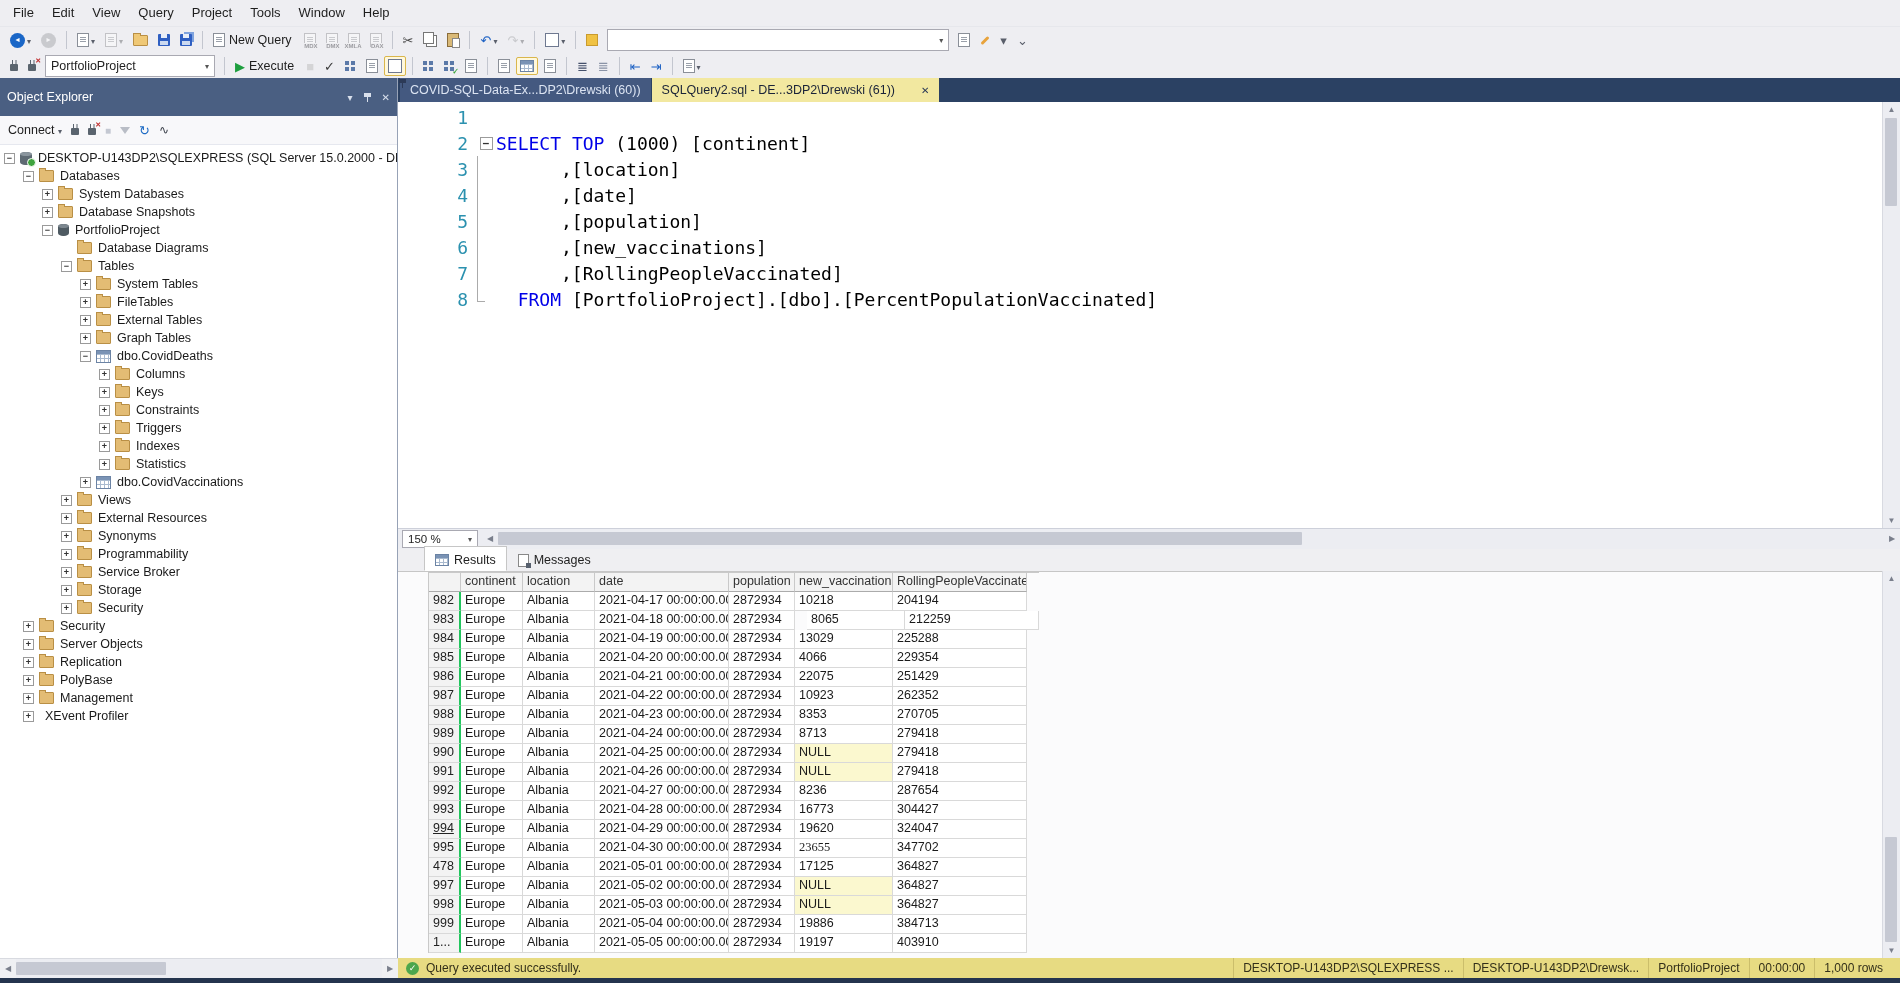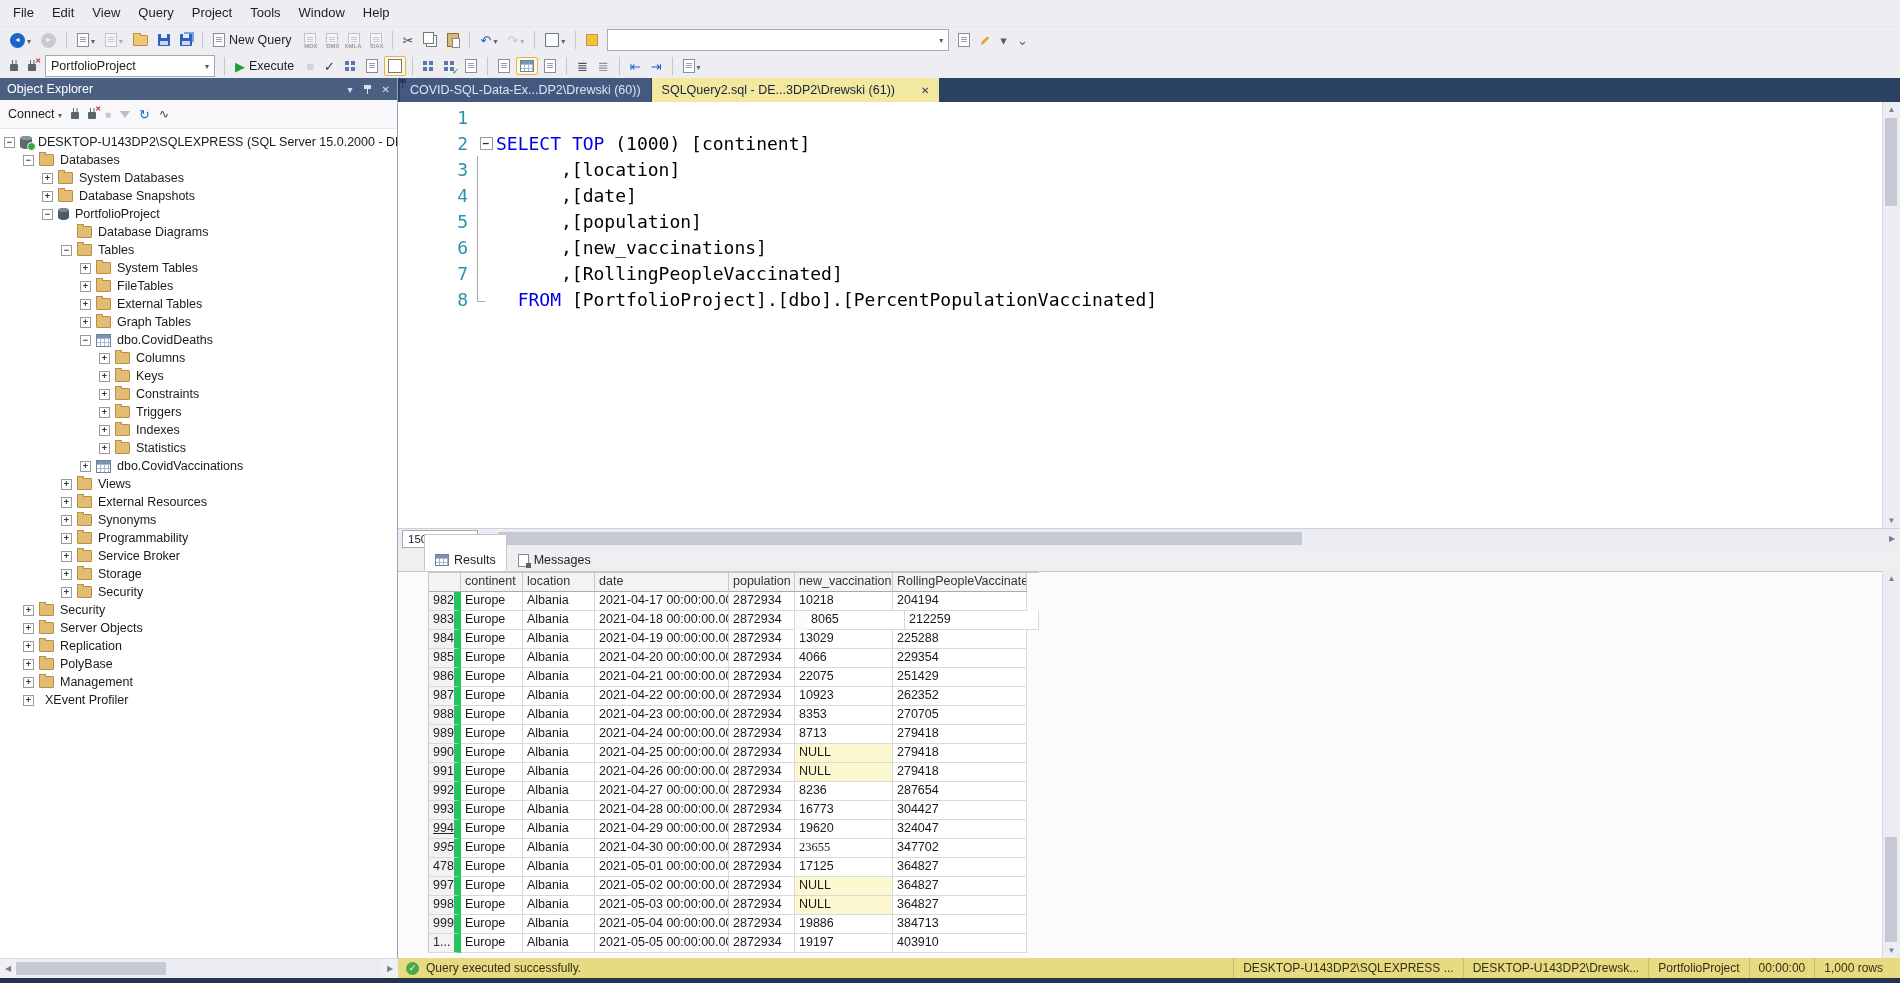--- a/index.html
+++ b/index.html
@@ -49,21 +49,21 @@
   .gi-funnel{width:0;height:0;border-left:5px solid transparent;border-right:5px solid transparent;border-top:7px solid #B9BDC6}
   .gi-pin{width:9px;height:11px}
   .gi-pin::before{content:"";position:absolute;left:1px;top:1px;width:7px;height:4px;background:currentColor}
   .gi-pin::after{content:"";position:absolute;left:4px;top:5px;width:1px;height:5px;background:currentColor}
   .combo{height:20px;background:#FFF;border:1px solid #A9A9B2;display:flex;align-items:center;padding:0 5px;font-size:12.5px;margin:0 3px}
   .combo-caret{margin-left:auto;font-size:8px;color:#555;padding-left:6px}
   
   #main{position:absolute;top:78px;left:0;right:0;bottom:25px}
   
   #oe{position:absolute;left:0;top:0;width:397px;height:100%;background:#FFF;border-right:1px solid #97A2B6;display:flex;flex-direction:column}
-  #oe-title{height:22px;background:#4A5F82;color:#FFF;display:flex;align-items:center;padding:0 7px;font-size:12.5px;flex:none}
+  #oe-title{height:22px;background:#4A5F82;color:#FFF;display:flex;align-items:center;padding:8px 7px;font-size:12.5px;flex:none}
   #oe-title-icons{margin-left:auto;display:flex;gap:10px;color:#D9E0EC;font-size:10px;align-items:center}
   #oe-toolbar{height:28px;display:flex;align-items:center;gap:9px;padding:0 8px;background:#F8F8FA;border-bottom:1px solid #E6E8EF;flex:none;font-size:12.5px}
   #oe-tree{flex:1;overflow:hidden;padding-top:4px}
   .tree-row{height:18px;display:flex;align-items:center;font-size:12.5px;white-space:nowrap;color:#1A1A1A}
   .exp{flex:none;width:9px;height:9px;border:1px solid #9A9A9A;background:#FFF;color:#333;
        font:700 9px/7px "Liberation Sans",sans-serif;display:inline-flex;align-items:center;justify-content:center;margin-right:5px}
   .exp-spacer{flex:none;width:16px}
   .ti{flex:none;position:relative;margin-right:6px;display:inline-block}
   .ti-folder{width:13px;height:10px;background:#E3BC74;border:1px solid #B98F45;border-radius:1px}
   .ti-folder::before{content:"";position:absolute;left:-1px;top:-3px;width:5px;height:2px;background:#E3BC74;border:1px solid #B98F45;border-bottom:none}
@@ -105,32 +105,32 @@
   .v-thumb{position:absolute;left:2px;width:12px;background:#C6C9D3;border-radius:1px}
   .h-track{flex:1;height:100%;position:relative;background:#ECEDF2}
   .h-thumb{position:absolute;top:3px;height:13px;background:#C6C9D3;border-radius:1px}
   .h-arr{flex:none;width:16px;text-align:center;font-size:8px;color:#7A7F8C;line-height:20px}
   
   #ed-bottom{height:20px;background:#ECEDF2;border-top:1px solid #CDD0DA;display:flex;align-items:center;flex:none}
   #zoom-combo{width:64px;height:16px;margin:0 4px;font-size:11.5px}
   
   #results{flex:1;position:relative;background:#EFEFF2}
   #res-tabs{height:22px;display:flex;align-items:flex-end;padding-left:26px}
-  .res-tab{display:flex;align-items:center;gap:5px;font-size:12.5px;padding:18px 10px 3px;border:1px solid transparent;color:#222}
+  .res-tab{display:flex;align-items:center;gap:5px;font-size:12.5px;padding:6px 10px 3px;border:1px solid transparent;color:#222}
   .res-tab.active{background:#FFF;border-color:#C6C6C6;border-bottom-color:#FFF}
   .gi-msg{width:9px;height:11px;border:1px solid #888;background:#FFF;position:relative}
   .gi-msg::after{content:"";position:absolute;right:-3px;bottom:-2px;width:5px;height:5px;background:#57606E}
   #res-body{position:absolute;top:22px;left:0;right:17px;bottom:0;background:#FBFBFC;border-top:1px solid #C6C6C6;overflow:hidden}
   #grid{margin:0 0 0 30px;display:inline-block;border-left:1px solid #C9C9C9;border-top:1px solid #C9C9C9}
   .g-row{display:flex}
   .g-cell{box-sizing:border-box;height:19px;line-height:17px;font-size:12.5px;padding:0 4px;
           border-right:1px solid #D9D9D9;border-bottom:1px solid #D9D9D9;background:#FFF;color:#1A1A1A;
           overflow:hidden;white-space:nowrap}
   .g-head .g-cell{background:#F3F3F3;border-right:1px solid #C9C9C9;border-bottom:1px solid #ABABAB;color:#333}
-  .g-cell.rowhead{background:#F3F3F3;border-right:7px solid #22c55e;color:#222}
+  .g-cell.rowhead{background:#F3F3F3;border-right:2px solid #22c55e;color:#222}
   .g-cell.nullc{background:#FBF8CF}
   #res-vscroll{top:22px;height:calc(100% - 22px)}
   
   #bottombar{position:absolute;bottom:5px;left:0;right:0;height:20px;display:flex}
   #oe-hscroll{width:398px;background:#EFF0F3;border-top:1px solid #D8DAE0;display:flex;align-items:center}
   #statusbar{flex:1;background:#E7DB82;display:flex;align-items:center;font-size:12px;color:#33301A;padding:0 8px;gap:7px}
   #status-check{width:13px;height:13px;border-radius:50%;background:#4CA64C;color:#FFF;font-size:9px;display:flex;align-items:center;justify-content:center;flex:none}
   #status-right{margin-left:auto;display:flex;align-items:center;height:100%}
   .st-seg{padding:0 9px;border-left:1px solid #CBBE6B;white-space:nowrap;line-height:20px}
   #strip{position:absolute;bottom:0;left:0;right:0;height:5px;background:#24344E}
@@ -698,21 +698,21 @@
               <div class="g-cell" style="width: 134px;">304427</div>
             </div><div class="g-row">
               <div class="g-cell rowhead" style="width: 32px; text-decoration: underline;">994</div>
               <div class="g-cell" style="width: 62px;">Europe</div>
               <div class="g-cell" style="width: 72px;">Albania</div>
               <div class="g-cell" style="width: 134px;">2021-04-29 00:00:00.000</div>
               <div class="g-cell" style="width: 66px;">2872934</div>
               <div class="g-cell" style="width: 98px;">19620</div>
               <div class="g-cell" style="width: 134px;">324047</div>
             </div><div class="g-row">
-              <div class="g-cell rowhead" style="width: 32px; font-style: italic;">995</div>
+              <div class="g-cell rowhead" style="width: 32px;">995</div>
               <div class="g-cell" style="width: 62px;">Europe</div>
               <div class="g-cell" style="width: 72px;">Albania</div>
               <div class="g-cell" style="width: 134px;">2021-04-30 00:00:00.000</div>
               <div class="g-cell" style="width: 66px;">2872934</div>
               <div class="g-cell" style="width: 98px; font-family: Liberation Serif, serif;">23655</div>
               <div class="g-cell" style="width: 134px;">347702</div>
             </div><div class="g-row">
               <div class="g-cell rowhead" style="width: 32px;">478</div>
               <div class="g-cell" style="width: 62px;">Europe</div>
               <div class="g-cell" style="width: 72px;">Albania</div>

